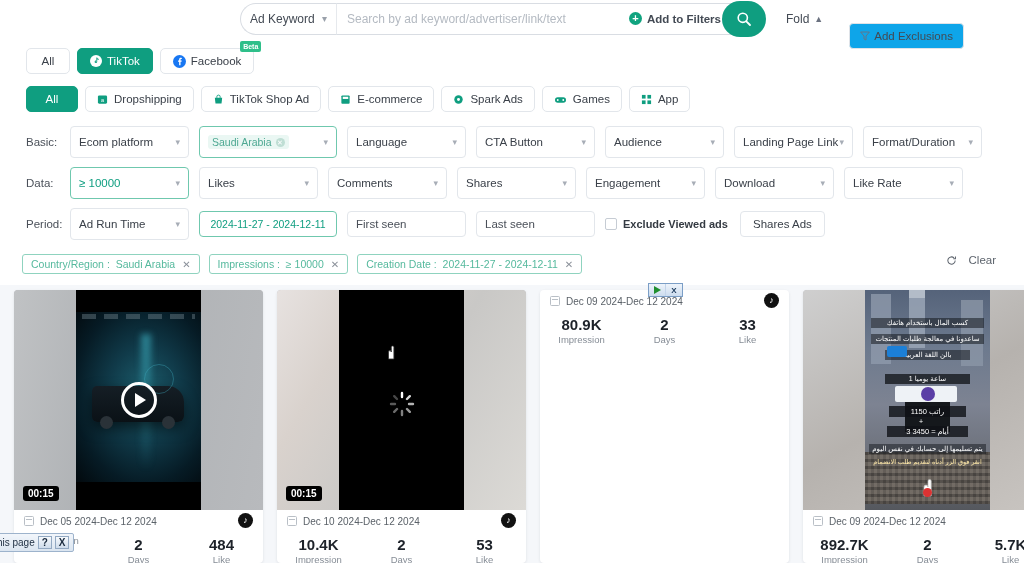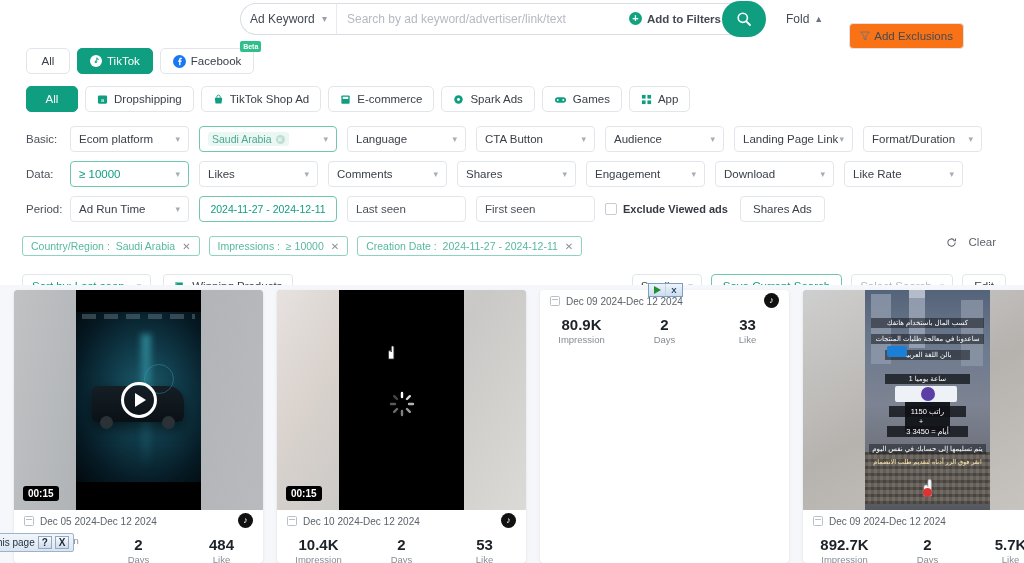--- a/index.html
+++ b/index.html
@@ -57,21 +57,21 @@
   .search-btn svg { display:block; }
   .fold {
     display:flex;align-items:center;gap:5px;
     margin-left:20px;font-size:12px;color:#434a54;
   }
   .fold .caret { font-size:9px; color:#6b7280; }
   .add-excl {
     display:flex;align-items:center;gap:4px;
     margin-left:26px;height:26px;padding:0 10px;
     border:1px solid #dfe3e8;border-radius:4px;
-    font-size:11.5px;color:#434a54;background:#f97316;white-space:nowrap;margin-top:35px;
+    font-size:11.5px;color:#434a54;background:#0ea5e9;white-space:nowrap;margin-top:35px;
   }
 
   
   .plat-row { display:flex; gap:7px; padding: 12px 0 0 26px; }
   .pill {
     height:26px; min-width:44px; padding:0 12px;
     border:1px solid #e2e6eb; border-radius:5px; background:#fff;
     display:flex; align-items:center; justify-content:center; gap:5px;
     font-size:11.5px; color:#3a4049; white-space:nowrap; position:relative;
   }
@@ -89,24 +89,24 @@
     font-size:11.5px; color:#3a4049; white-space:nowrap;
   }
   .cat.active { background:#0f9e80; border-color:#0f9e80; color:#fff; min-width:52px; }
   .cat .gi { color:#0f9e80; display:flex; align-items:center; }
 
   
   .filters { padding: 14px 0 0 26px; }
   .frow { display:flex; align-items:center; margin-bottom:9px; }
   .flabel { width:44px; font-size:11.5px; color:#4a5059; }
   .fsel {
-    width:119px; height:14px; margin-right:10px;
+    width:119px; height:32px; margin-right:10px;
     border:1px solid #e2e6eb; border-radius:4px; background:#fff;
     display:flex; align-items:center; justify-content:space-between;
-    padding:12px 8px; font-size:11.5px; color:#3a4049; white-space:nowrap; overflow:hidden;
+    padding:0 8px; font-size:11.5px; color:#3a4049; white-space:nowrap; overflow:hidden;
   }
   .fsel.wide { width:138px; }
   .fsel .chev { color:#a7adb6; font-size:9px; }
   .fsel.sel-green { border-color:#6fc8ae; }
   .fsel.sel-green .val { color:#0f9e80; }
   .tagval {
     display:inline-flex;align-items:center;gap:4px;
     background:#eaf7f3;color:#4da892;border-radius:3px;
     padding:1px 4px;font-size:10.5px;
   }
@@ -438,22 +438,22 @@
       </div>
     </div>
 
     <div class="frow">
       <div class="flabel">Period:</div>
       <div class="fsel">
         <span class="val">Ad Run Time</span>
         <span class="chev">▾</span>
       </div>
       <div class="fbox daterange">2024-11-27 - 2024-12-11</div>
+      <div class="fbox plain">First seen</div>
       <div class="fbox plain">Last seen</div>
-      <div class="fbox plain">First seen</div>
       <div class="chk-wrap">
         <span class="chkbox"></span>
         <span class="chk-label">Exclude Viewed ads</span>
       </div>
       <div class="viewed-btn">Shares Ads</div>
     </div>
   </div>
 
   <div class="chiprow">
     <div class="chip">

